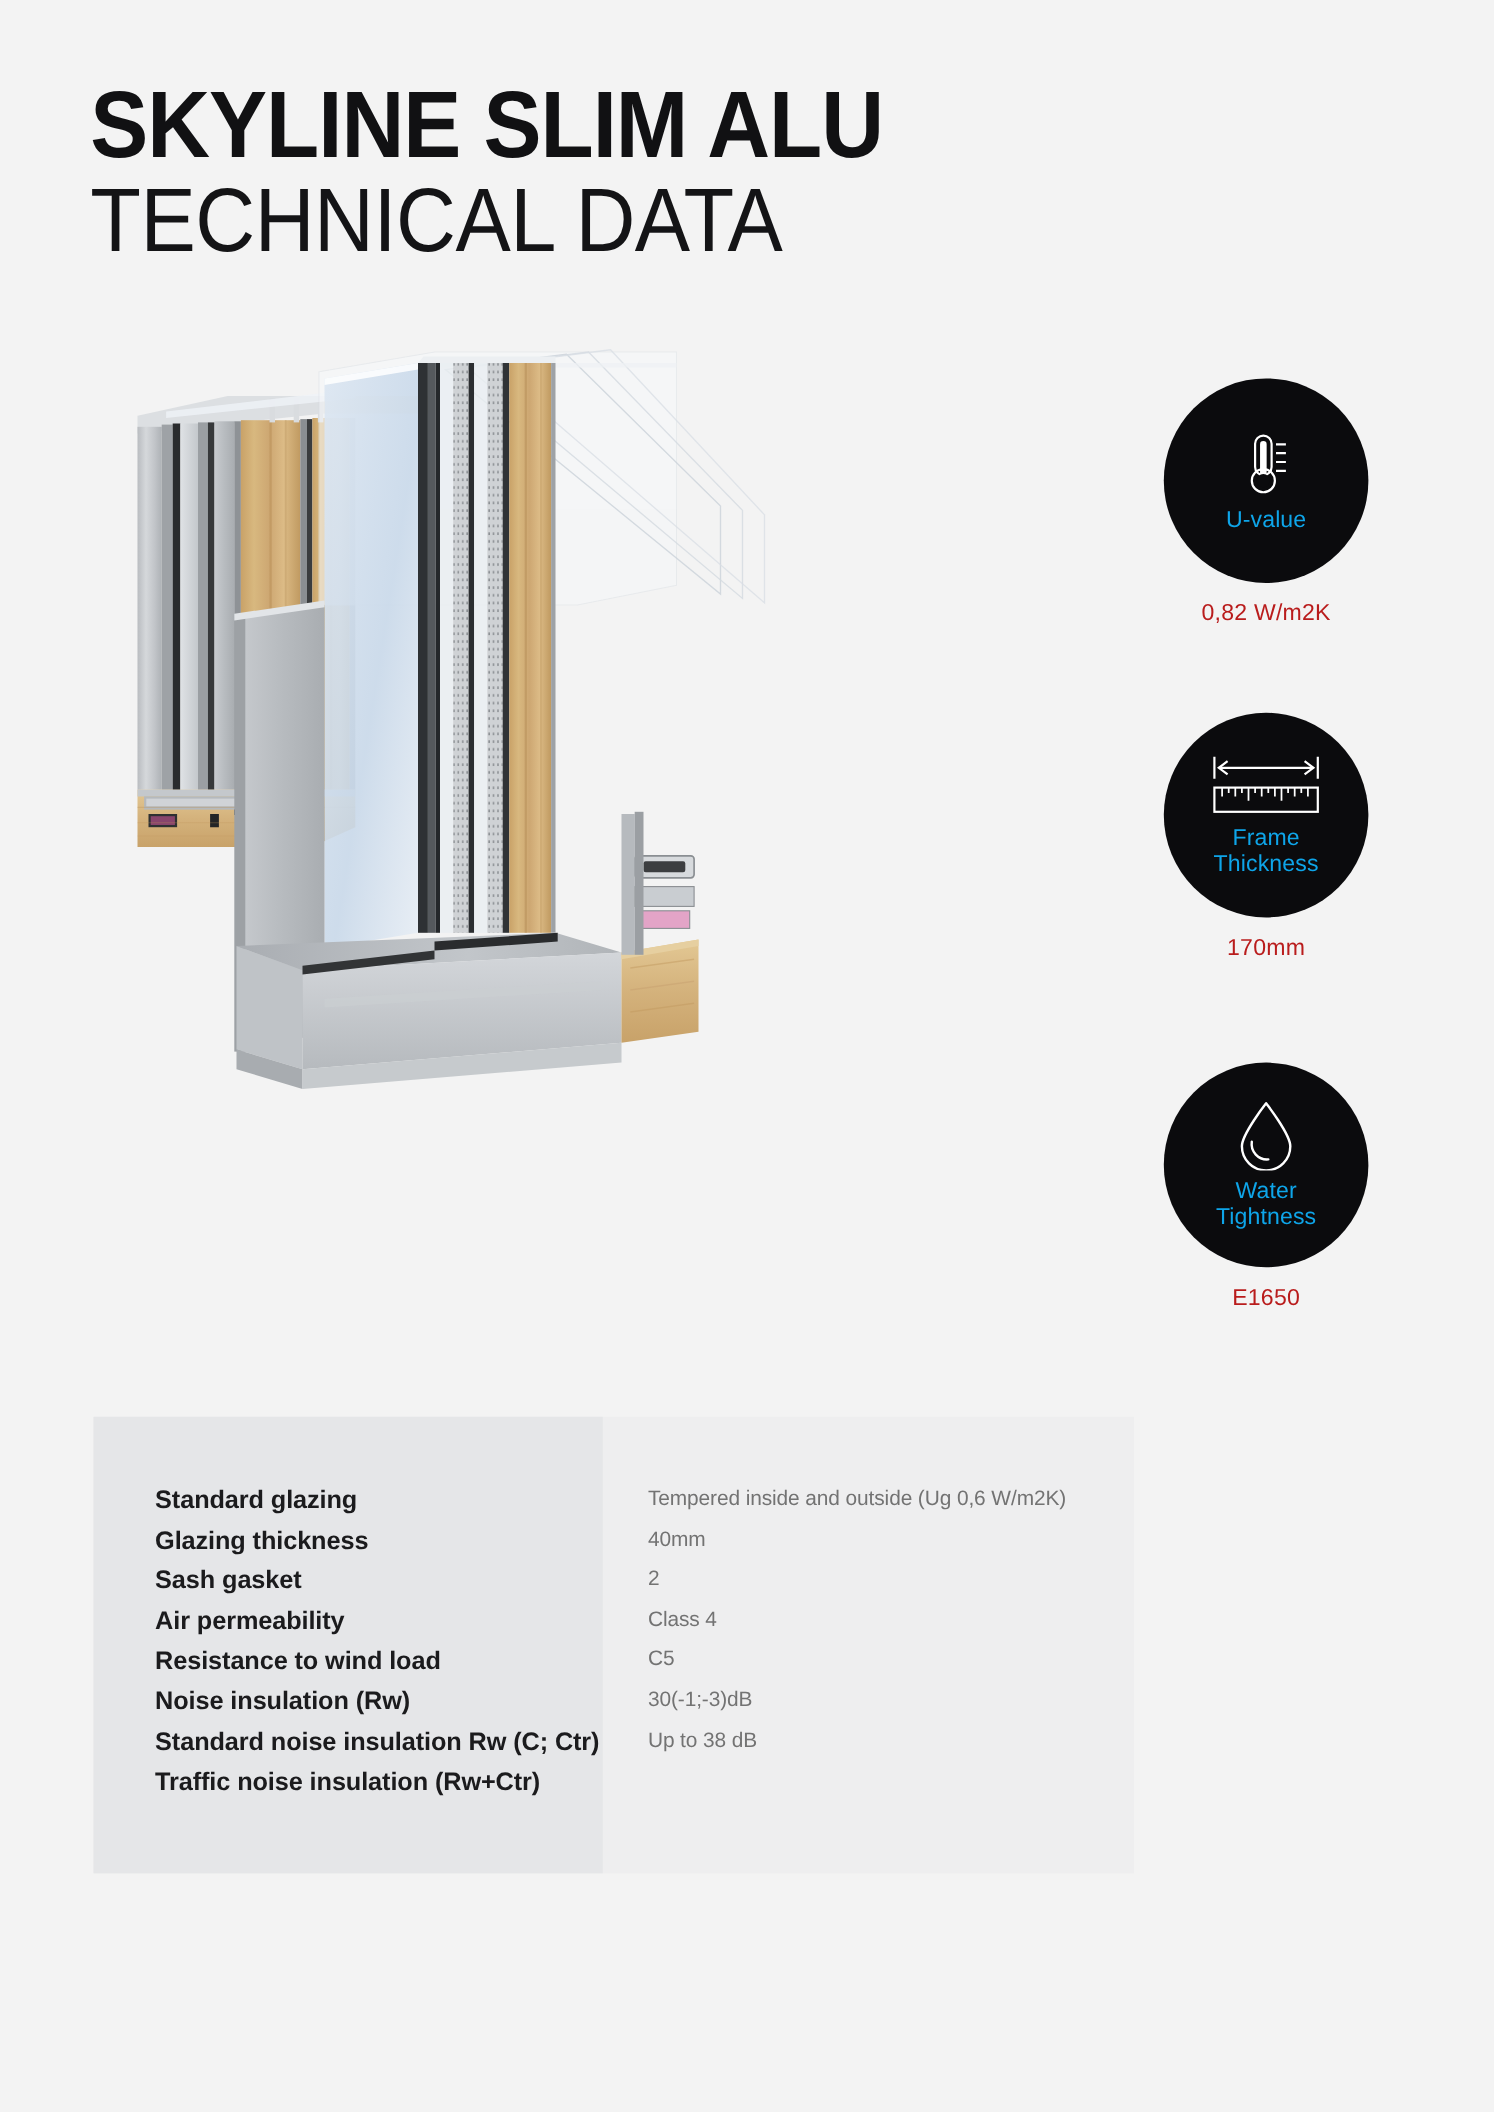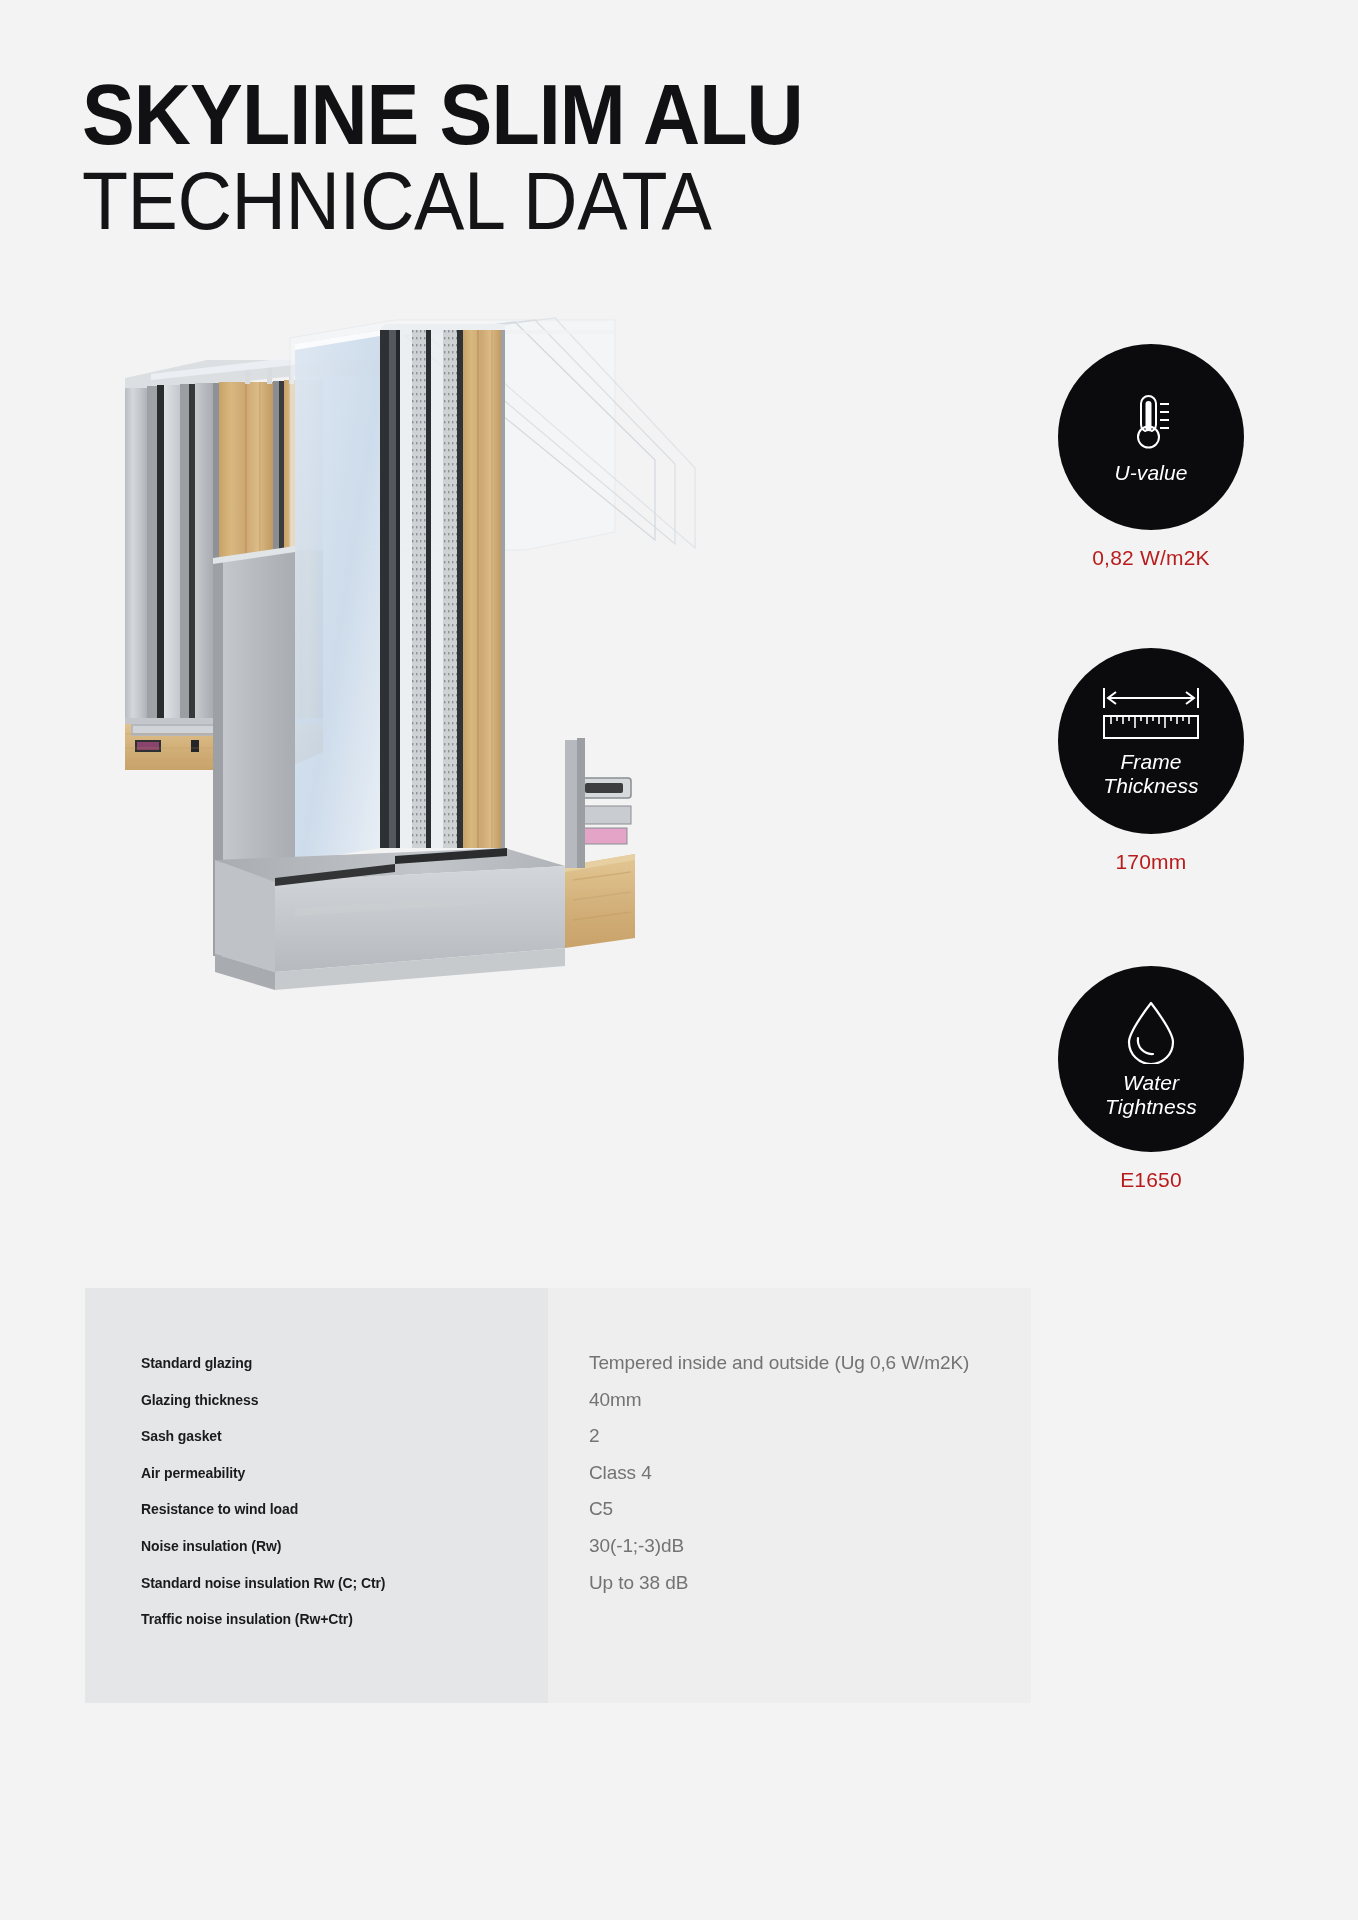--- a/index.html
+++ b/index.html
@@ -79,28 +79,27 @@
   }
   .badge-icon {
     width: 60px;
     height: 66px;
     display: flex;
     align-items: center;
     justify-content: center;
   }
   .badge-icon svg { display: block; }
   .badge-label {
-    color: #ffffff;
+    color: #0ea5e9;
     font-size: 21px;
     line-height: 1.12;
     font-weight: 400;
     letter-spacing: 0.1px;
     margin-top: 4px;
     padding: 0 10px;
-    font-style: italic;
   }
   .badge-value {
     margin-top: 16px;
     color: #b91c1c;
     font-size: 21px;
     font-weight: 400;
     letter-spacing: 0.2px;
   }
 
   #badge-u-value   { left: 1058px; top: 344px; }
@@ -122,21 +121,21 @@
     height: 100%;
     background: #e5e6e8;
     padding: 57px 0 0 56px;
   }
   .spec-col-values {
     flex: 1;
     height: 100%;
     padding: 57px 0 0 41px;
   }
   .spec-label {
-    font-size: 14px;
+    font-size: 23px;
     font-weight: 700;
     color: #1b1b1d;
     line-height: 36.6px;
     white-space: nowrap;
     letter-spacing: -0.1px;
   }
   .spec-value {
     font-size: 19px;
     font-weight: 400;
     color: #737373;

